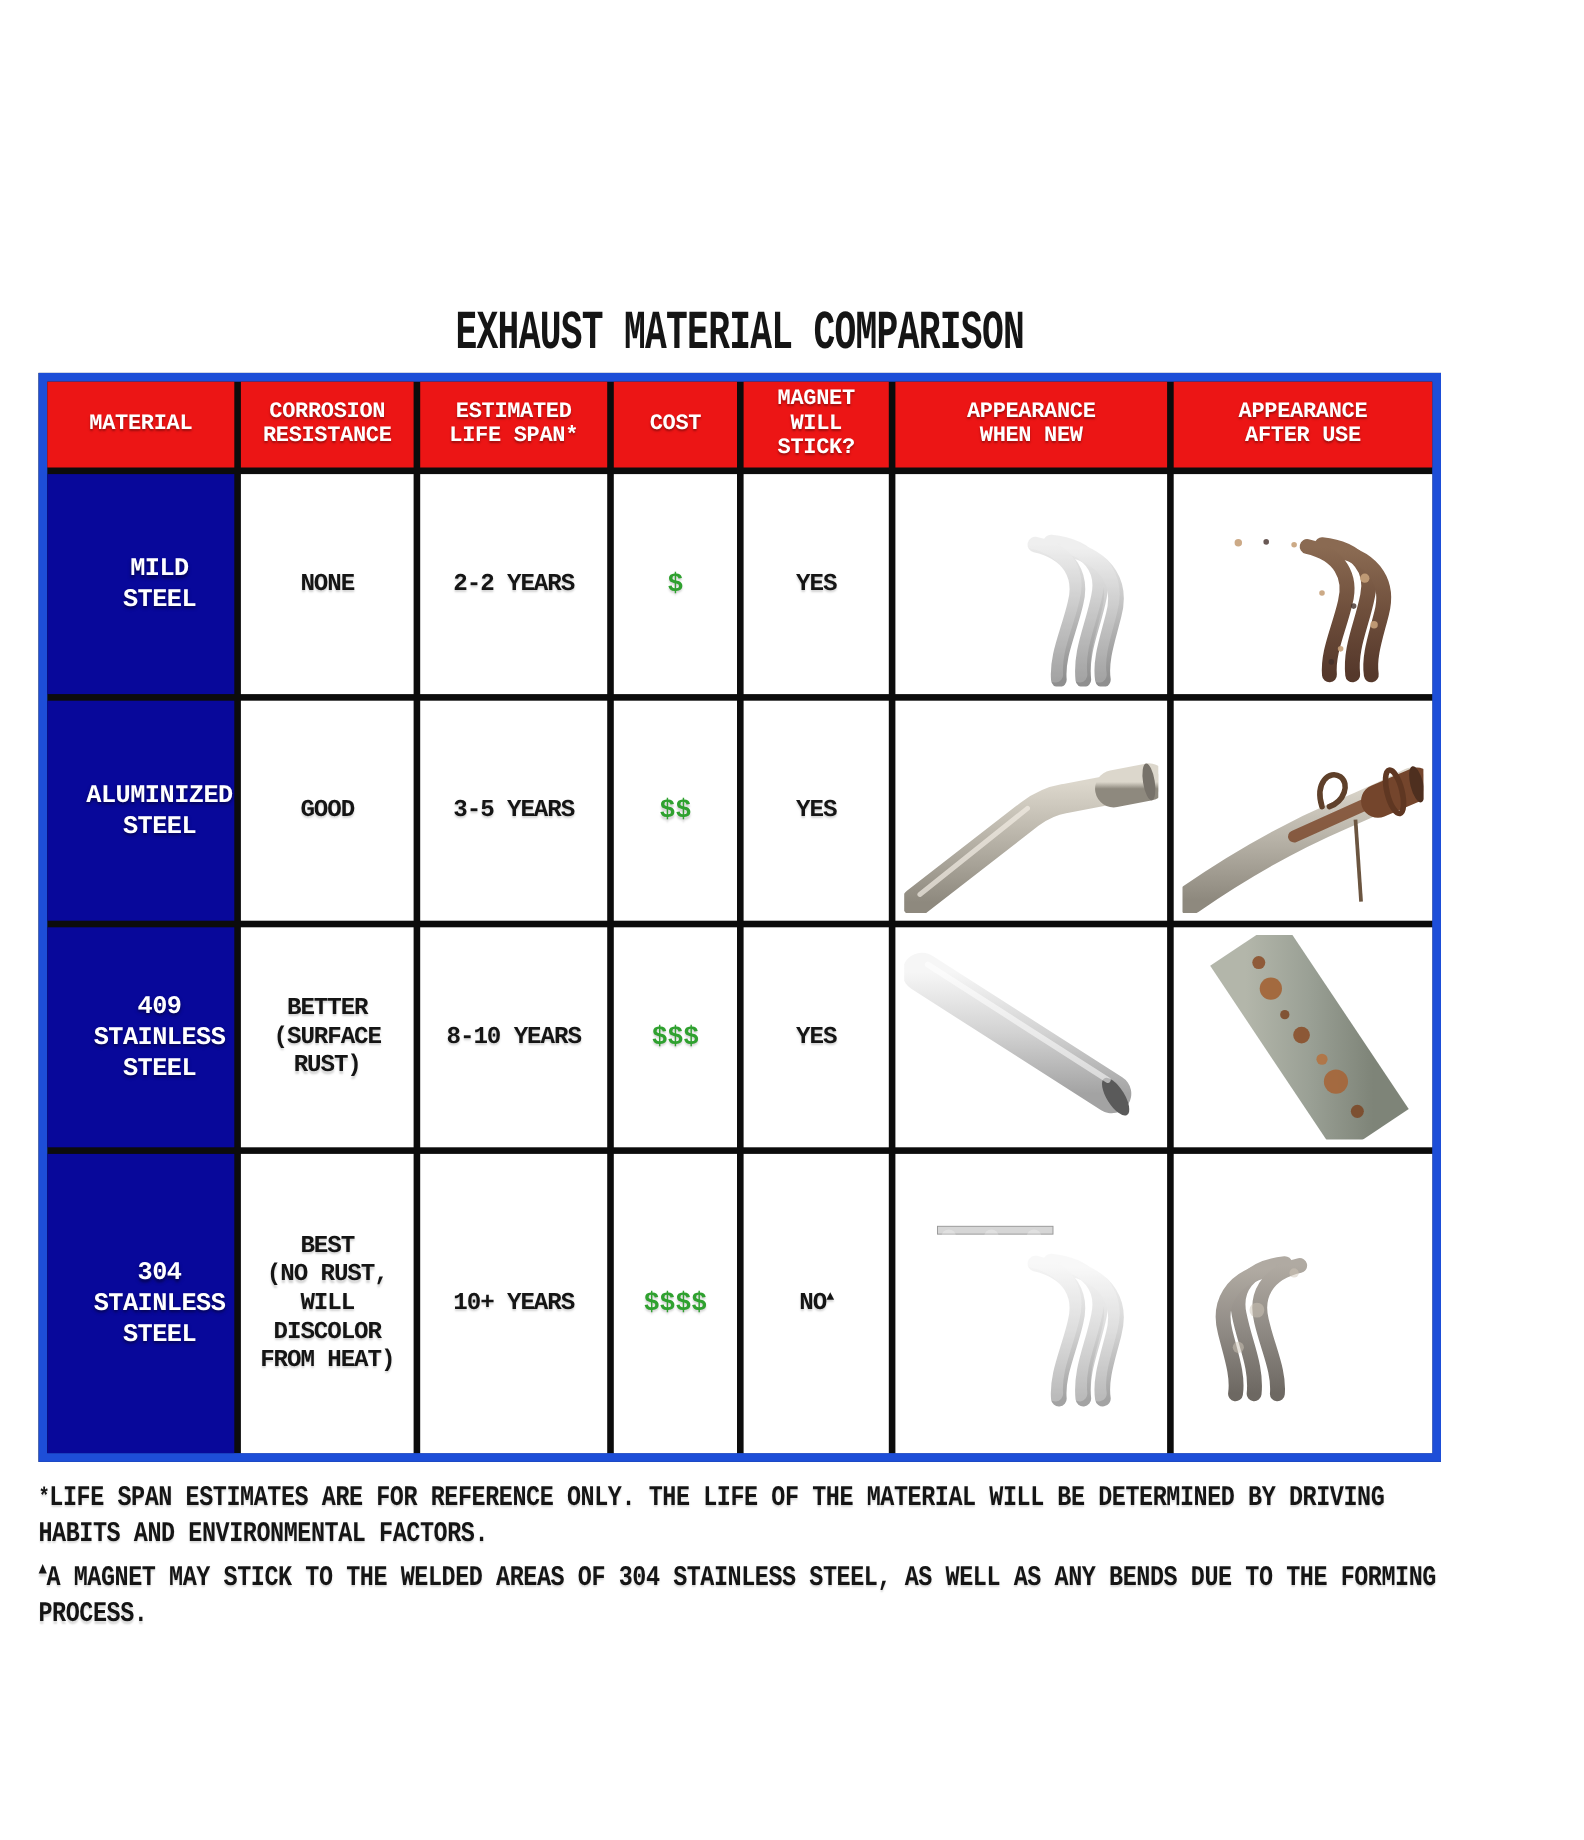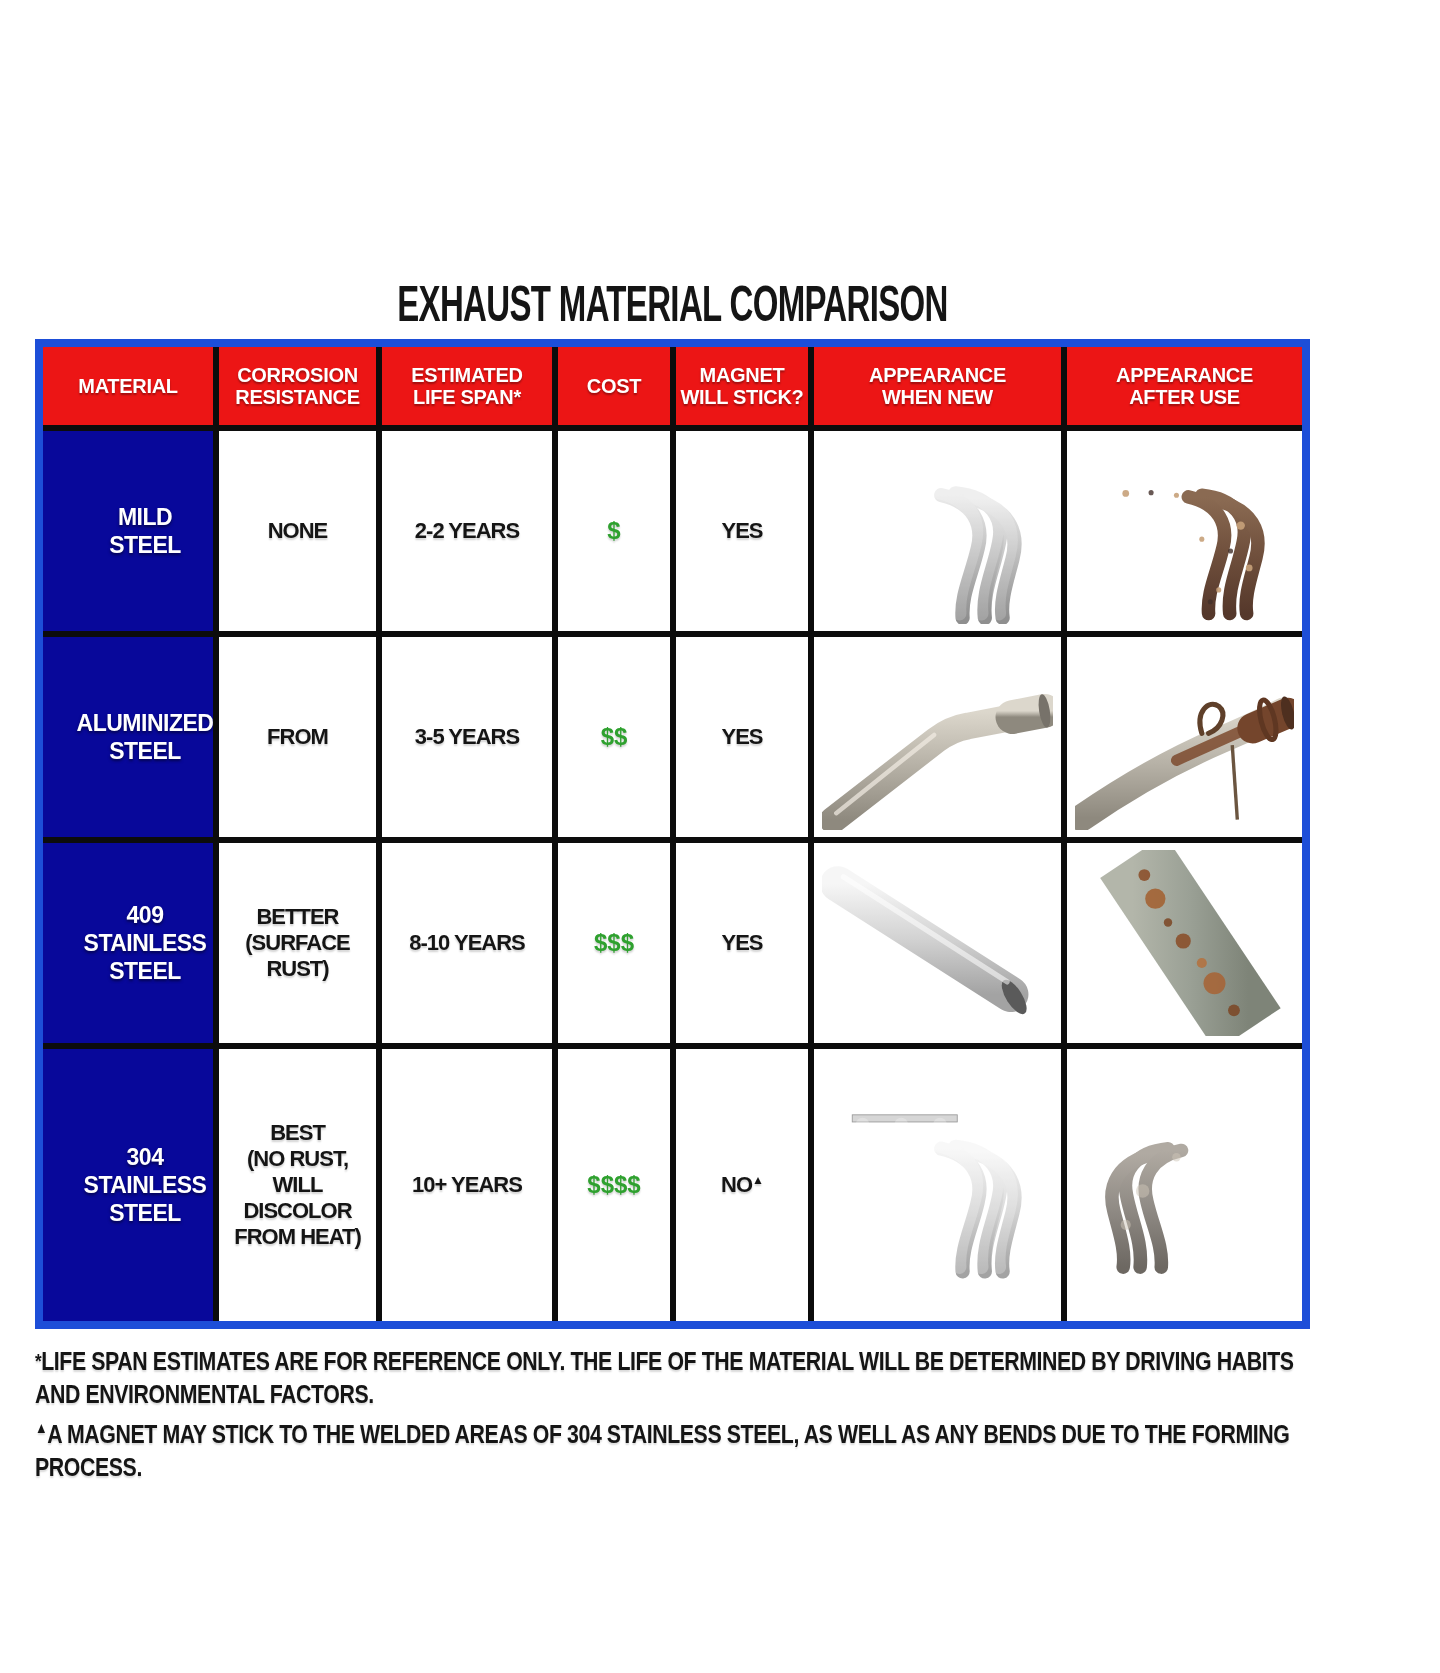--- a/index.html
+++ b/index.html
@@ -1,18 +1,18 @@
 <!DOCTYPE html>
 <html><head>
 <meta charset="utf-8">
 <style>
   html,body{margin:0;padding:0;background:#ffffff;}
   .canvas{position:relative;width:1440px;height:1673px;background:#ffffff;overflow:hidden;
           font-family:"Liberation Sans",sans-serif;}
-  .content{position:absolute;top:283px;left:35px;width:1275px;}
+  .content{position:absolute;top:283px;left:35px;width:1275px;font-family:Liberation Mono, monospace;}
 
   .title{margin:0 0 14px 0;text-align:center;font-size:50px;line-height:42px;font-weight:bold;
          color:#151515;letter-spacing:-1px;transform:scaleX(0.66);transform-origin:50% 50%;
          white-space:nowrap;}
 
   .grid{display:grid;
         grid-template-columns:170px 157px 170px 112px 132px 247px 235px;
         grid-template-rows:78px 200px 200px 200px 272px;
         gap:6px;background:#0c0c0c;border:8px solid #1d4ed8;width:max-content;}
   .cell{background:#ffffff;display:flex;align-items:center;justify-content:center;
@@ -130,21 +130,21 @@
           <g fill="#43302a" opacity="0.8">
             <circle cx="90" cy="57" r="3"></circle>
               <circle cx="184" cy="126" r="3"></circle>
               <circle cx="160" cy="186" r="3"></circle>
           </g>
         </svg>
       </div>
 
       <div class="cell mat"><span>ALUMINIZED
 STEEL</span></div>
-      <div class="cell txt"><span>FROM</span></div>
+      <div class="cell txt"><span>GOOD</span></div>
       <div class="cell txt"><span>3-5 YEARS</span></div>
       <div class="cell cost"><span>$$</span></div>
       <div class="cell txt"><span><span>YES</span><sup class="tri"></sup></span></div>
       <div class="cell photo-cell">
         <svg class="photo" viewBox="0 0 260 205" preserveAspectRatio="xMidYMid meet" fill="none">
           <path d="M12,196 L128,106 C140,97 152,92 164,90 L248,74" stroke="url(#gAlum)" stroke-width="30" stroke-linecap="round" stroke-linejoin="round"></path>
           <path d="M214,80 L250,73" stroke="url(#gAlum)" stroke-width="38" stroke-linecap="round"></path>
           <ellipse cx="250" cy="73" rx="6" ry="19" transform="rotate(-9 250 73)" fill="#77726a"></ellipse>
           <path d="M16,188 L126,100" stroke="#f2ede4" stroke-width="5" opacity="0.7" stroke-linecap="round"></path>
         </svg>

